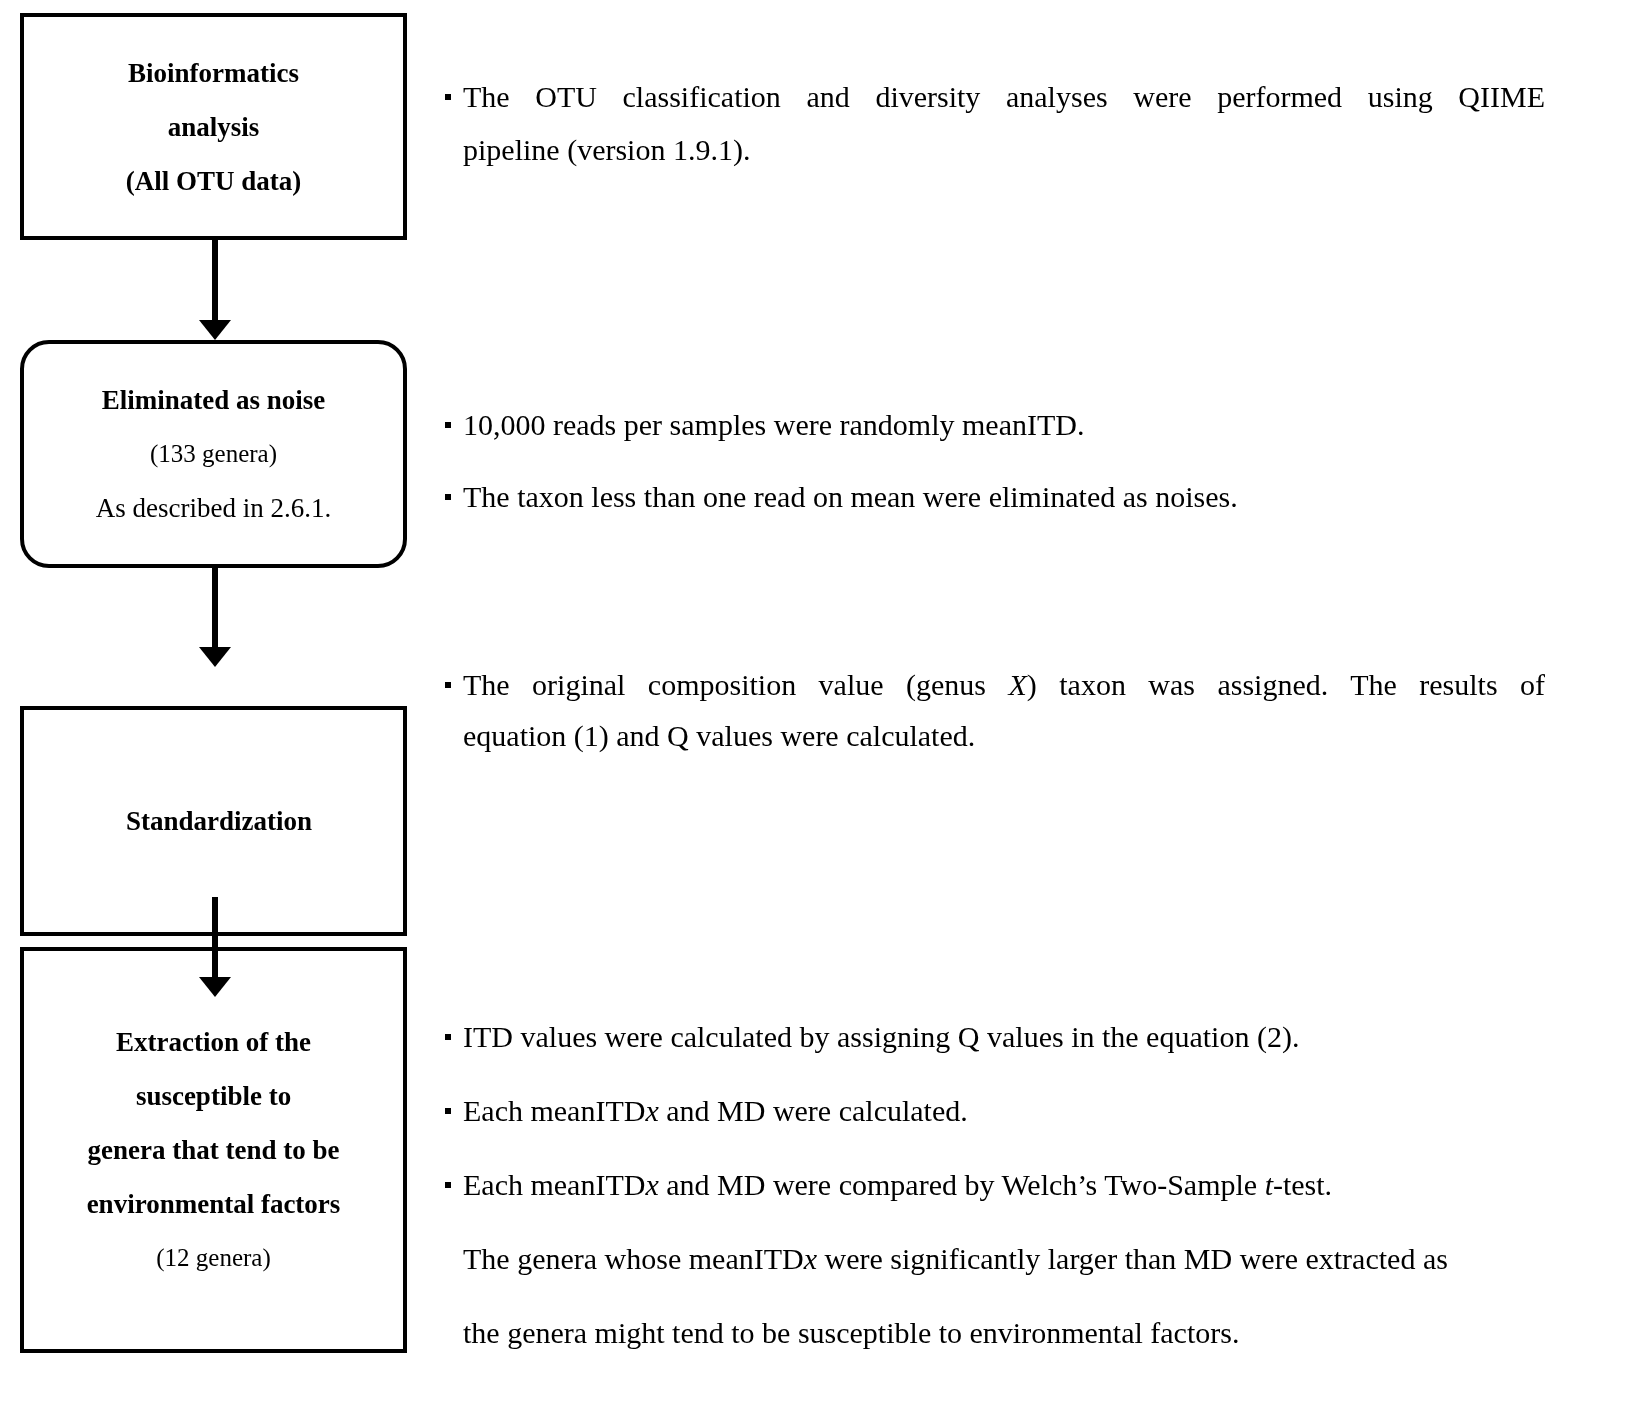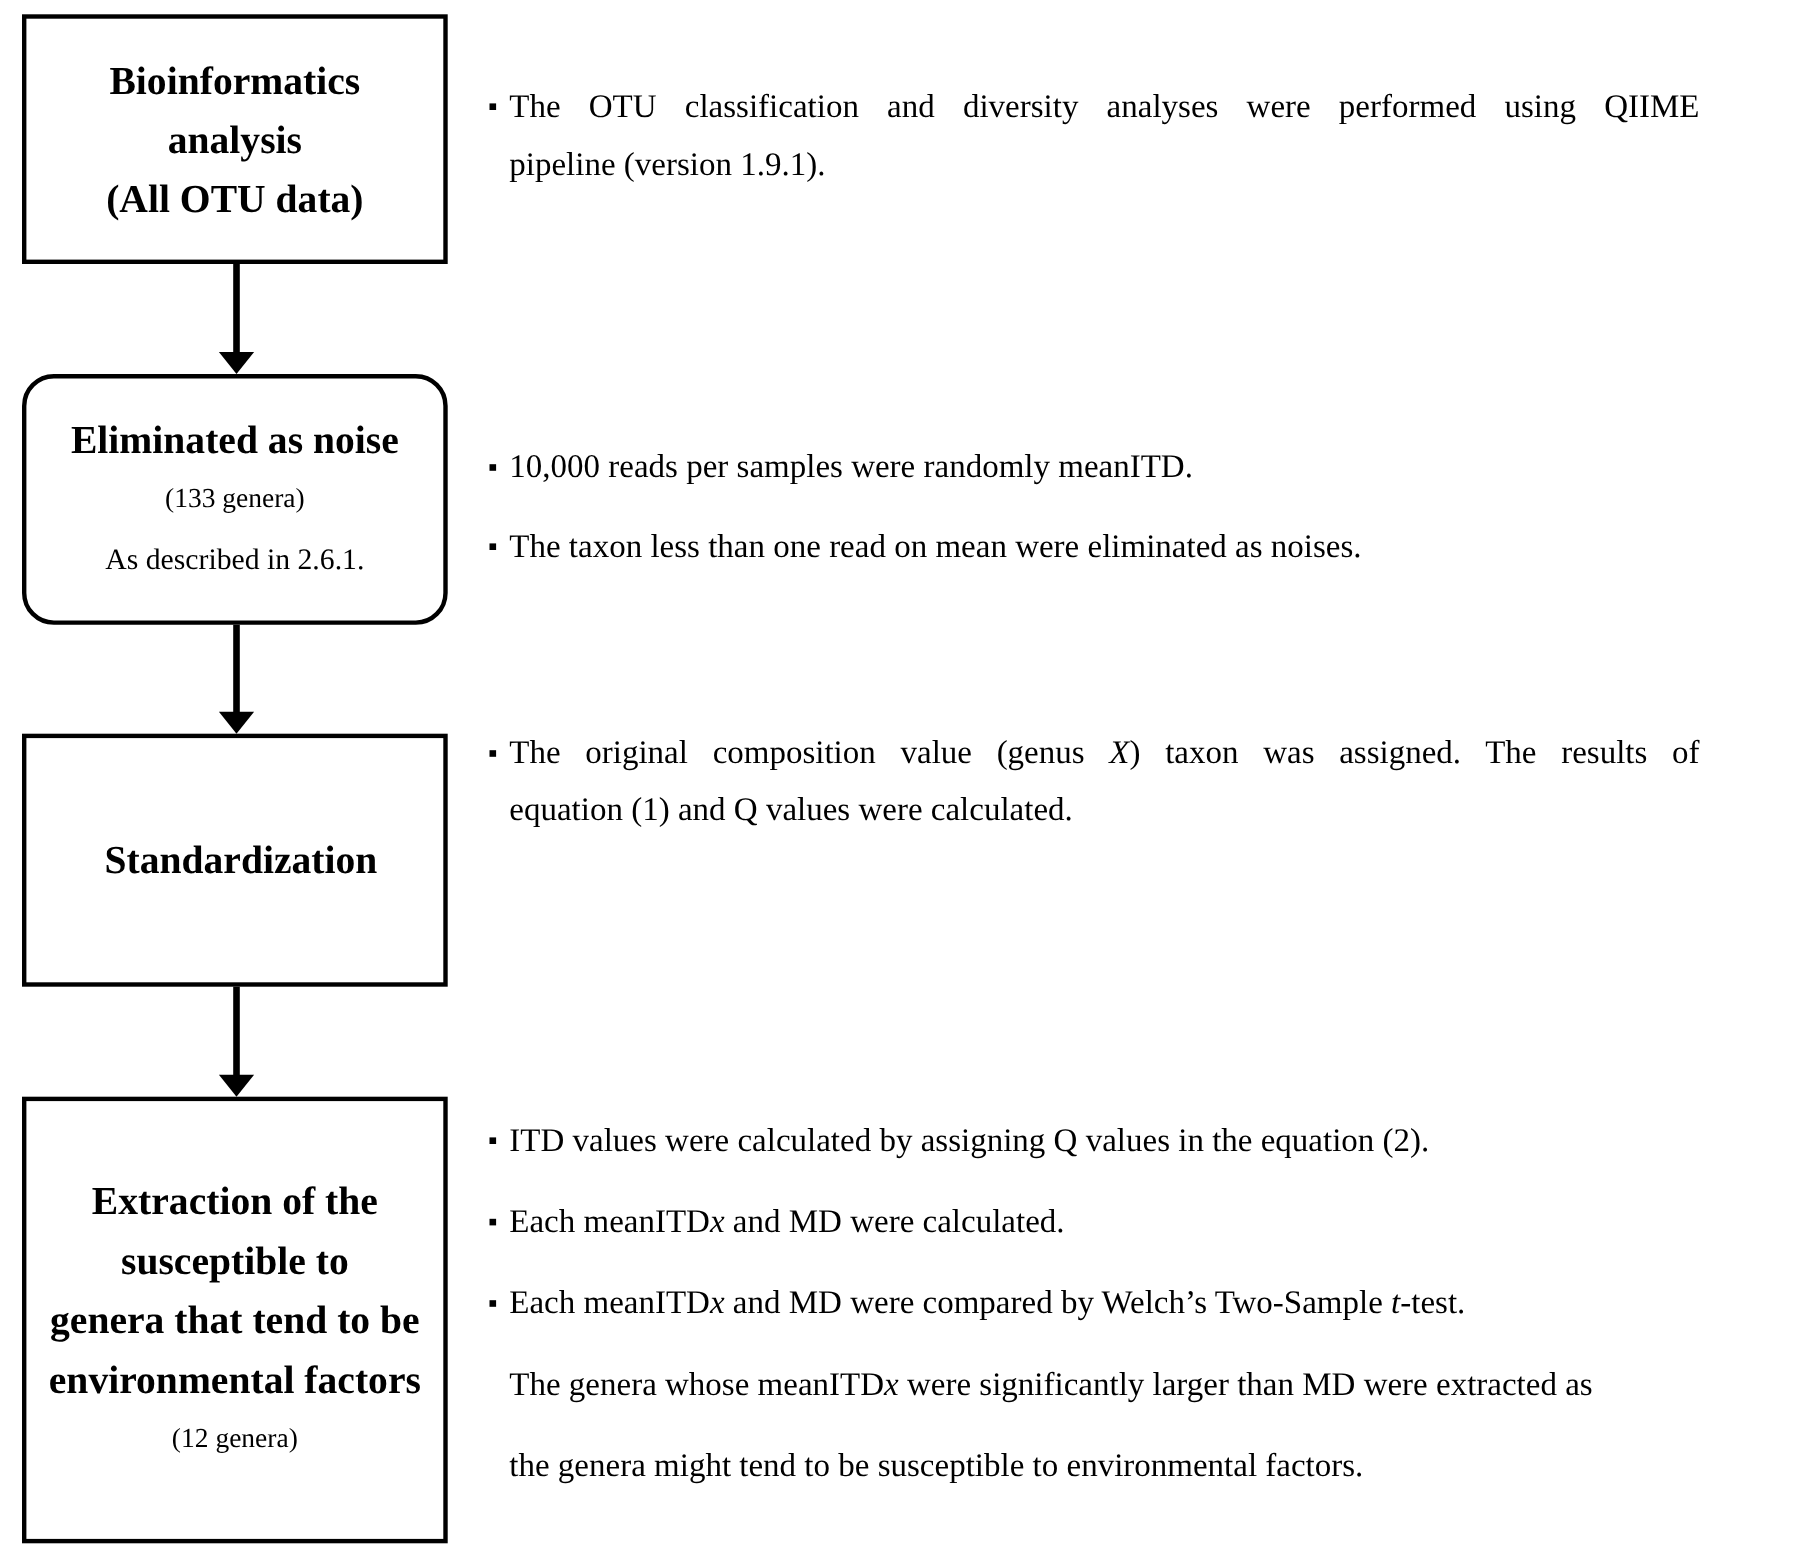--- a/index.html
+++ b/index.html
@@ -12,23 +12,23 @@
 
   
   .fbox{
     position:absolute;left:20px;width:387px;box-sizing:border-box;
     border:4px solid #000;background:#fff;
     display:flex;flex-direction:column;justify-content:center;align-items:center;
     text-align:center;padding:2px;
   }
   #box-0{top:13px;height:227px;}
   #box-1{top:340px;height:228px;border-radius:29px;}
-  #box-2{top:667px;height:230px;padding-left:13px;}
-  #box-3{top:997px;height:406px;}
-  .box-title{font-weight:bold;font-size:36px;line-height:54px;white-space:nowrap;}
+  #box-2{top:706px;height:230px;padding-left:13px;}
+  #box-3{top:947px;height:406px;}
+  .box-title{font-weight:bold;font-size:27px;line-height:54px;white-space:nowrap;}
   .box-paren{font-weight:normal;font-size:25px;line-height:54px;white-space:nowrap;}
   .box-sub{font-weight:normal;font-size:27px;line-height:54px;white-space:nowrap;}
 
   
   .arrow-stem{position:absolute;left:212px;width:6px;background:#000;}
   #stem-0{top:240px;height:82px;}
   #stem-1{top:568px;height:81px;}
   #stem-2{top:897px;height:82px;}
   .arrow-head{
     position:absolute;left:199px;width:0;height:0;

